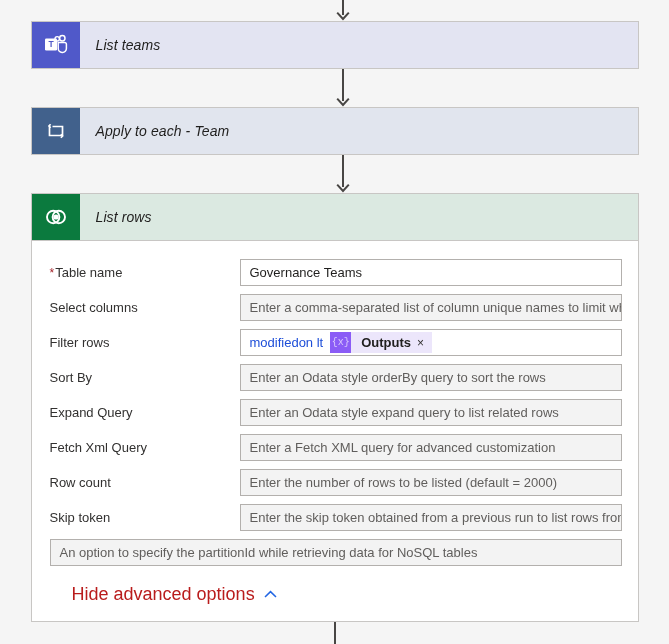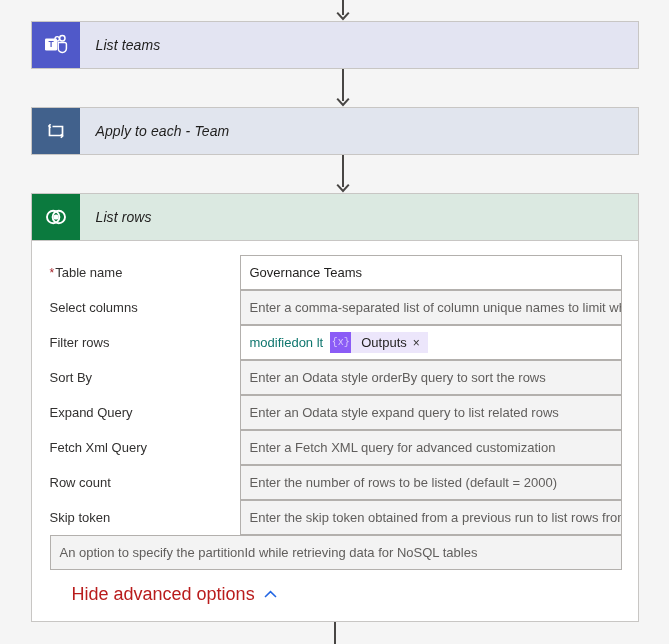--- a/index.html
+++ b/index.html
@@ -100,21 +100,21 @@
     color: #323130;
     white-space: nowrap;
   }
   .req-star {
     color: #a4262c;
     font-size: 12px;
     margin-right: 1px;
   }
   .field-input {
     flex: 1;
-    height: 35px;
+    height: 27px;
     border: 1px solid #b3b0ad;
     background: #f3f3f3;
     box-sizing: border-box;
     display: flex;
     align-items: center;
     padding: 0 9px;
     font-size: 13px;
     color: #605e5c;
     overflow: hidden;
     white-space: nowrap;
@@ -124,21 +124,21 @@
     color: #201f1e;
   }
   .field-input.token-field {
     padding-left: 9px;
     gap: 0;
   }
 
   
   .token-text {
     font-size: 13px;
-    color: #0f766e;
+    color: #1d4ed8;
     margin-right: 7px;
   }
   .token-pill {
     display: inline-flex;
     align-items: center;
     height: 21px;
     background: #ece6fb;
     font-size: 13px;
     color: #201f1e;
   }
@@ -148,20 +148,21 @@
     background: #8b5cf6;
     display: flex;
     align-items: center;
     justify-content: center;
     color: #d8c8fb;
     font-size: 10px;
     font-family: "Liberation Mono", monospace;
   }
   .token-pill-label {
     padding: 0 6px 0 10px;
+    font-weight: bold;
   }
   .token-pill-close {
     padding-right: 8px;
     font-size: 12px;
     color: #323130;
     cursor: pointer;
   }
 
   
   .adv-row {

